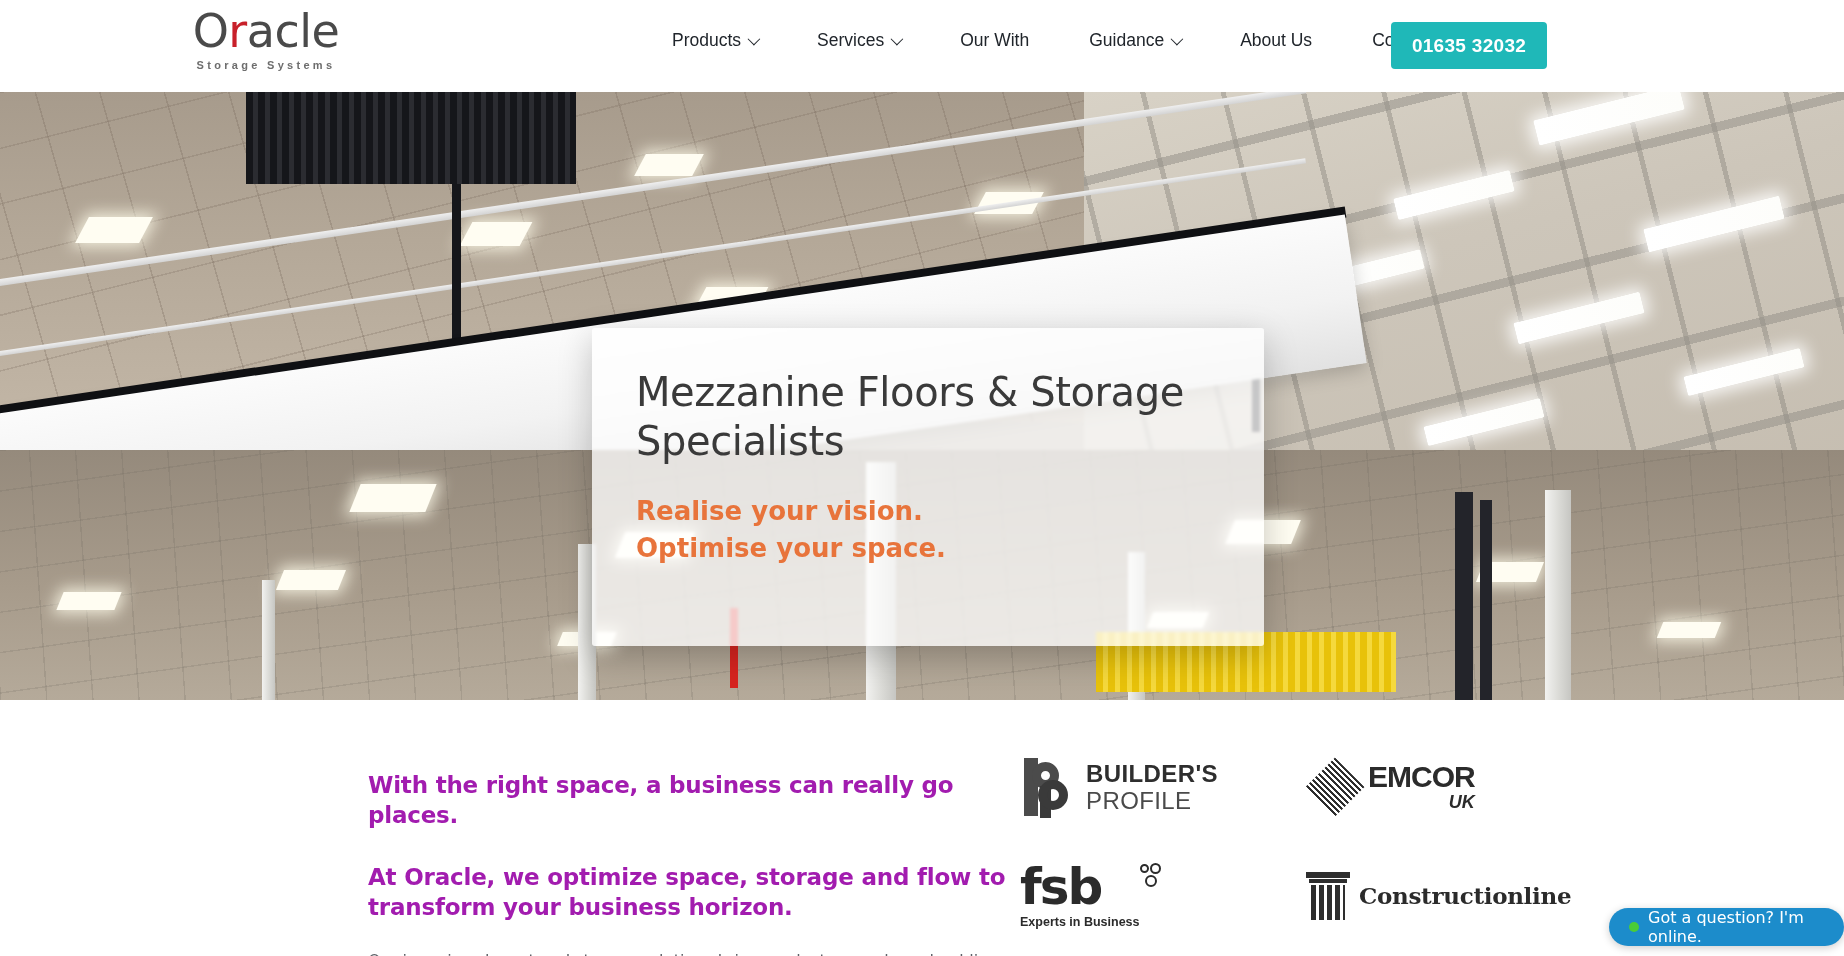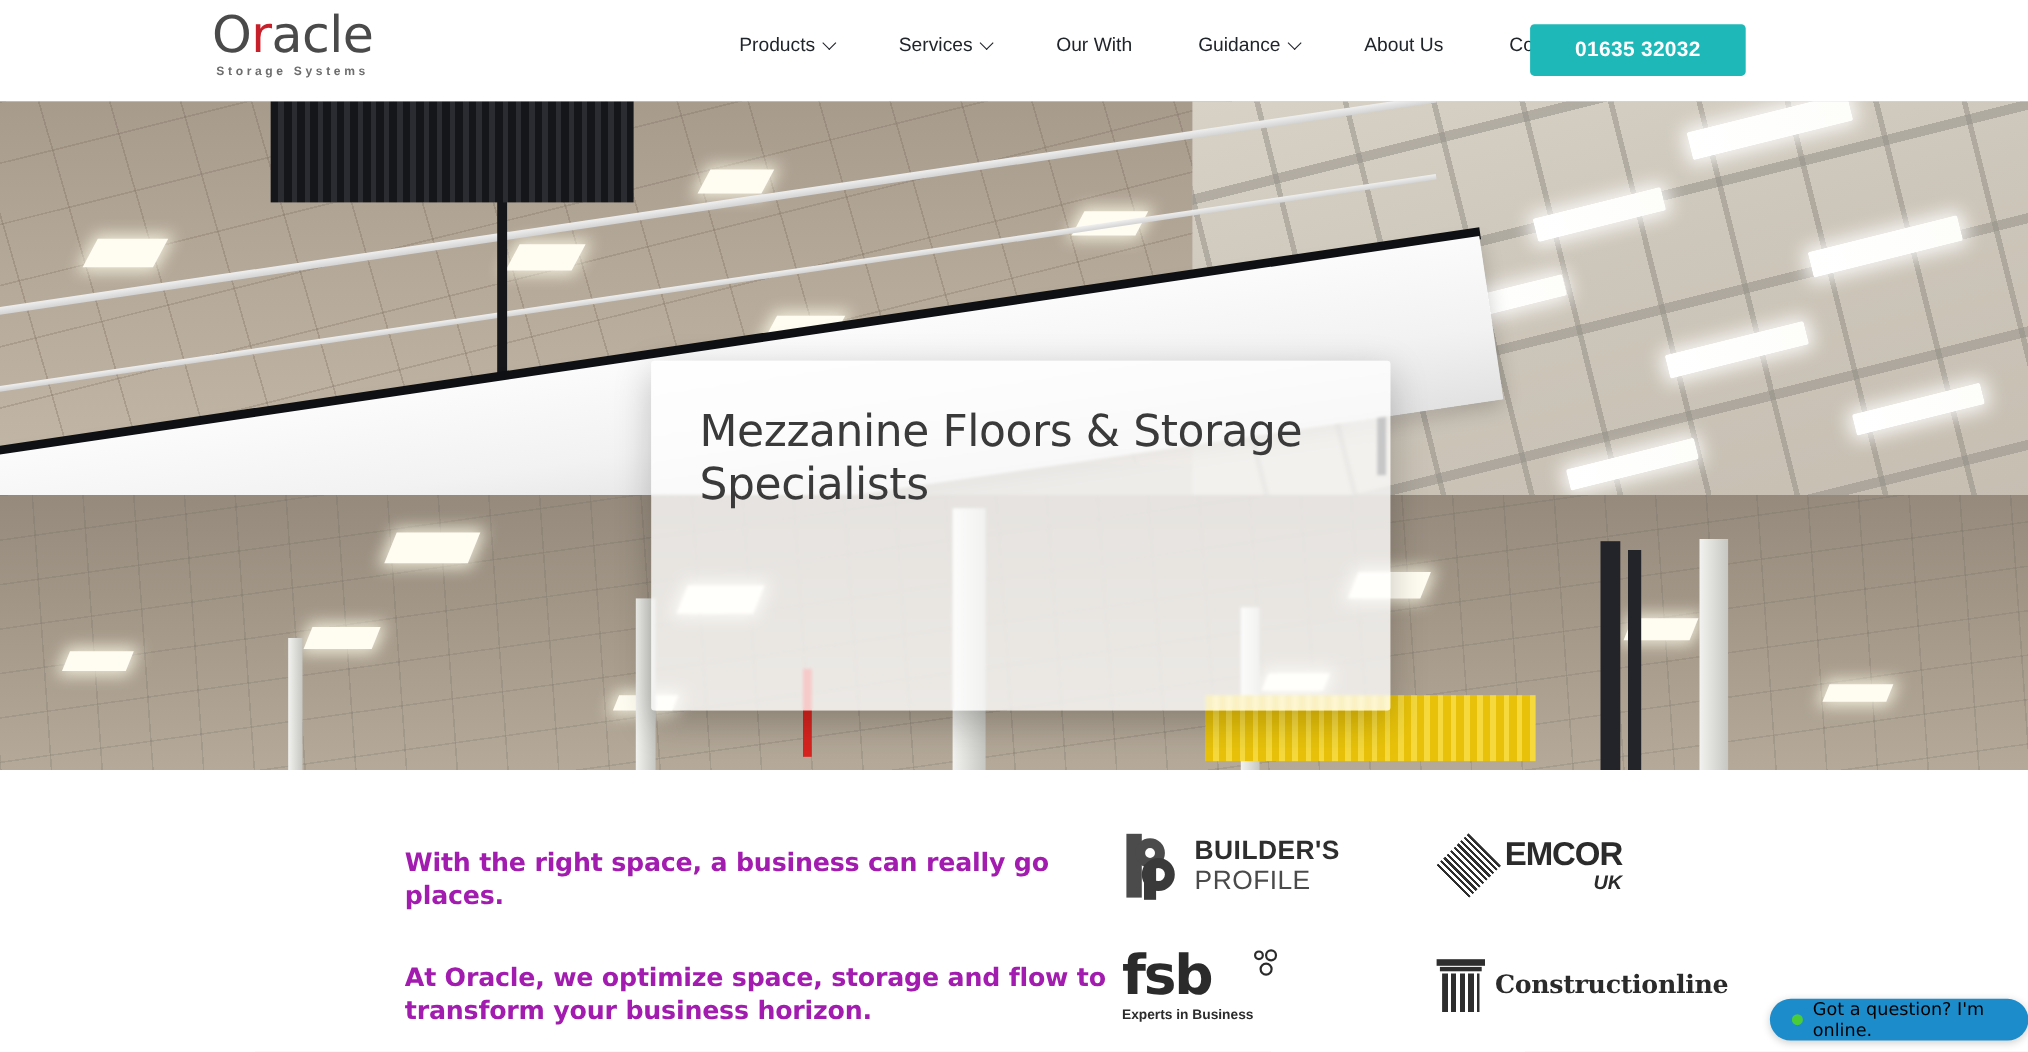--- a/index.html
+++ b/index.html
@@ -35,21 +35,21 @@
   .nav { position:absolute; left:650px; top:30px; display:flex; align-items:center; gap:16px; }
   .nav-item {
     display:flex; align-items:center; gap:7px;
     font-size:17.5px; color:#20252b; padding:0 22px; cursor:pointer; white-space:nowrap;
   }
   .caret {
     width:9px; height:9px; border-right:1.6px solid #20252b; border-bottom:1.6px solid #20252b;
     transform:rotate(45deg) translateY(-2px); display:inline-block;
   }
   .phone-btn {
-    position:absolute; left:1391px; top:22px; width:196px; height:47px;
+    position:absolute; left:1391px; top:22px; width:156px; height:47px;
     background:#1FB8B8; border-radius:4px; color:#fff;
     font-size:19px; font-weight:bold; letter-spacing:0.3px;
     display:flex; align-items:center; justify-content:center; cursor:pointer;
   }
 
   
   .hero {
     position:absolute; top:92px; left:0; width:1844px; height:608px;
     overflow:hidden; background:#b8b0a4;
   }
@@ -132,21 +132,21 @@
     font-family:"DejaVu Sans", sans-serif;
   }
 
   
   .content { position:absolute; top:700px; left:0; width:1844px; height:256px; background:#fff; }
   .copy { position:absolute; left:368px; top:70px; width:640px; }
   .copy h2 {
     font-size:23px; line-height:30px; font-weight:bold; color:#a21caf;
     font-family:"DejaVu Sans", sans-serif; letter-spacing:-0.2px;
   }
-  .copy h2.second { margin-top:44px; }
+  .copy h2.second { margin-top:32px; }
   .copy p {
     margin-top:26px; font-size:16px; line-height:26px; color:#5d6168;
     font-family:"DejaVu Sans", sans-serif;
   }
 
   .logos { position:absolute; left:1020px; top:52px; width:560px; }
   .logo-row { display:flex; gap:36px; align-items:center; }
   .logo-row.second { margin-top:38px; }
   .cert { display:flex; align-items:center; height:70px; width:250px; }
 
@@ -182,21 +182,21 @@
   .col-mark .cap { position:absolute; left:0; top:2px; width:44px; height:6px; background:#2e2e2e; }
   .col-mark .cap2 { position:absolute; left:3px; top:9px; width:38px; height:4px; background:#2e2e2e; }
   .col-mark .shaft { position:absolute; left:5px; top:15px; width:34px; height:35px;
     background:repeating-linear-gradient(90deg,#2e2e2e 0 5px,#fff 5px 8px); }
   .col-text { font-size:23px; font-weight:bold; color:#2b2b2b; letter-spacing:-0.3px; font-family:"DejaVu Serif", serif; }
 
   
   .chat {
     position:absolute; left:1609px; top:908px; height:38px; padding:0 20px;
     background:#1C8CCB; border-radius:19px; display:flex; align-items:center; gap:9px;
-    color:#000000; font-size:16px; cursor:pointer; z-index:60;
+    color:#ffffff; font-size:16px; cursor:pointer; z-index:60;
     box-shadow:0 2px 8px rgba(0,0,0,.2);
     font-family:"DejaVu Sans", sans-serif;
   }
   .chat .dot { width:10px; height:10px; border-radius:50%; background:#4ACC38; flex:none; }
 </style>
 </head>
 <body>
 
 <div class="page">
 
@@ -290,20 +290,24 @@
 
       <div class="crate-dark" style="left:246px; top:0; bottom:10px; width:330px; height:92px;"></div>
       <div class="crate-yellow" style="left:1096px; width:300px; height:60px; bottom:8px;"></div>
       <div style="position:absolute; left:730px; bottom:12px; width:8px; height:80px; background:#d7241f;"></div>
       <div class="fork-mast" style="left:1455px; top:400px; width:18px; height:208px;"></div>
       <div class="fork-mast" style="left:1480px; top:408px; width:12px; height:200px;"></div>
     </div>
 
     <div class="hero-card">
       <div class="hero-title">Mezzanine Floors &amp; Storage Specialists</div>
+      <div class="hero-sub">
+        <div>Realise your vision.</div>
+        <div>Optimise your space.</div>
+      </div>
     </div>
   </div>
 
   <div class="content">
     <div class="copy">
       <h2>With the right space, a business can really go places.</h2>
       <h2 class="second">At Oracle, we optimize space, storage and flow to transform your business horizon.</h2>
       <p>Our ingenious layout and storage solutions bring products, people and public together in spaces that make sense, feel good and drive productivity.</p>
     </div>
 

